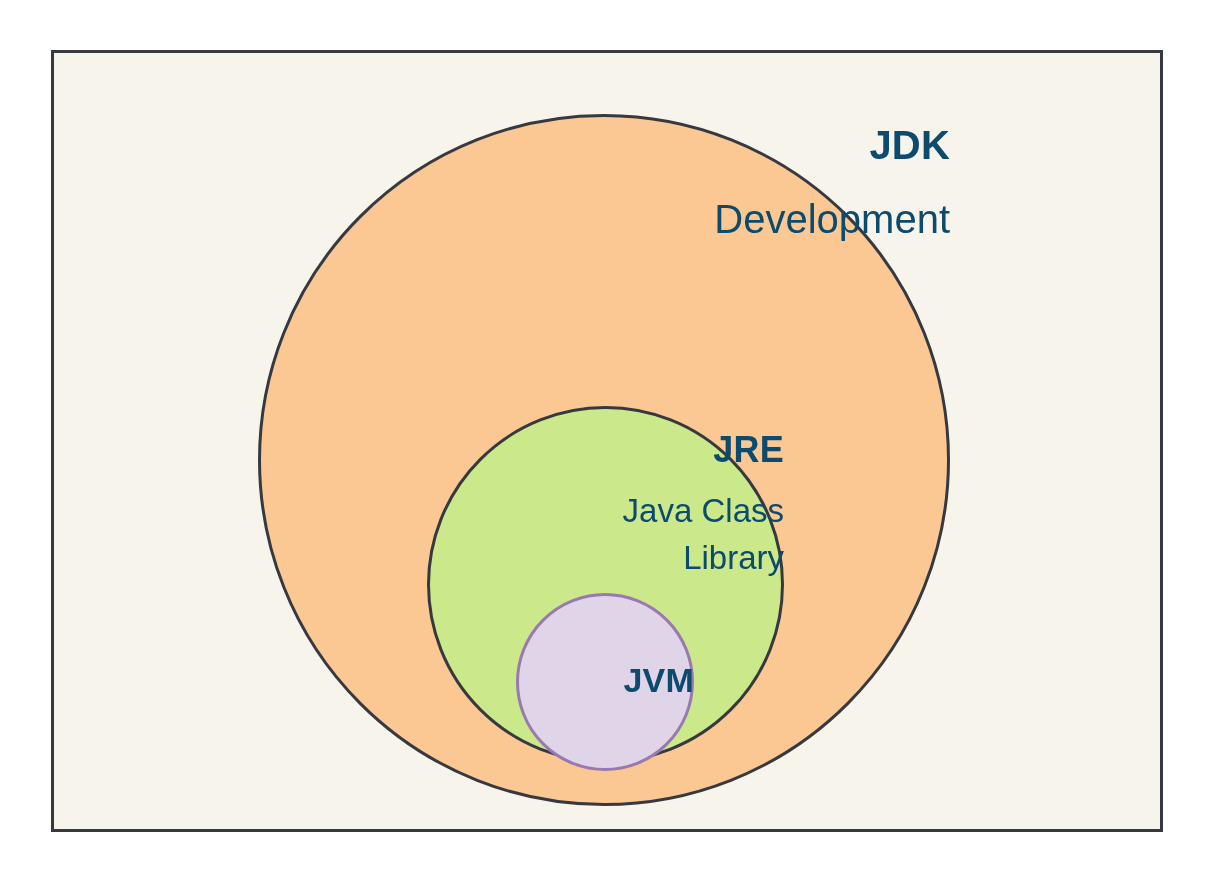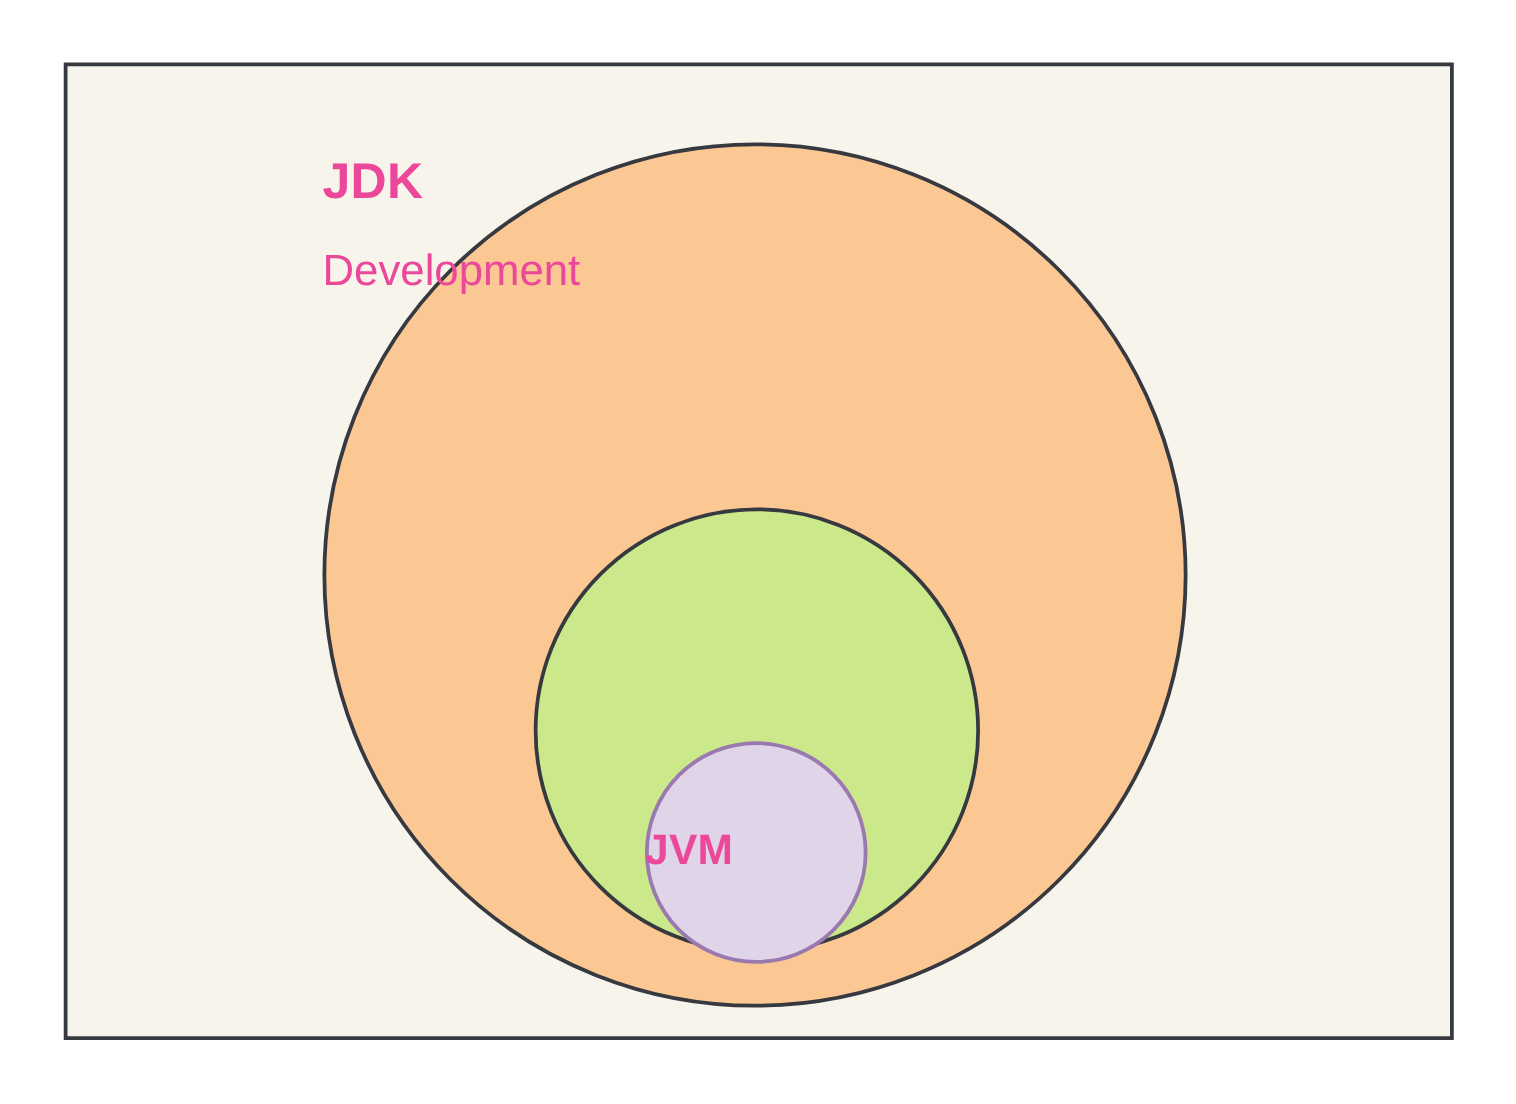--- a/index.html
+++ b/index.html
@@ -64,22 +64,22 @@
     top: 593px;
     width: 178px;
     height: 178px;
     background: #e0d4e8;
     border: 3px solid #9a79b0;
   }
 
   
   .label-block {
     position: absolute;
-    text-align: left;
-    color: #ec4899;
+    text-align: right;
+    color: #0c4a6e;
     line-height: 1.0;
     user-select: none;
   }
 
   .title {
     font-weight: bold;
     letter-spacing: 0.2px;
   }
 
   .body-line {
@@ -90,21 +90,21 @@
   .jdk-text {
     left: 258px;
     top: 125px;
     width: 692px;
   }
   .jdk-text .title {
     font-size: 40px;
     margin-bottom: 34px;
   }
   .jdk-text .body-line {
-    font-size: 35px;
+    font-size: 40px;
     margin-bottom: 24px;
   }
   .jdk-text .body-line:last-child {
     margin-bottom: 0;
   }
 
   
   .jre-text {
     left: 427px;
     top: 432px;
@@ -144,18 +144,23 @@
 
   <div class="circle circle-jdk"></div>
   <div class="circle circle-jre"></div>
   <div class="circle circle-jvm"></div>
 
   <div class="label-block jdk-text">
     <div class="title">JDK</div>
     <div class="body-line">Development</div>
   </div>
 
+  <div class="label-block jre-text">
+    <div class="title">JRE</div>
+    <div class="body-line">Java Class</div>
+    <div class="body-line">Library</div>
+  </div>
 
   <div class="label-block jvm-text">
     <div class="title">JVM</div>
   </div>
 
 </div>
 
 </body></html>

